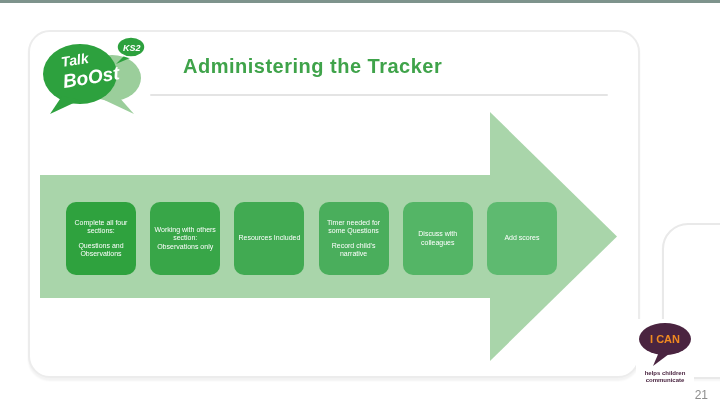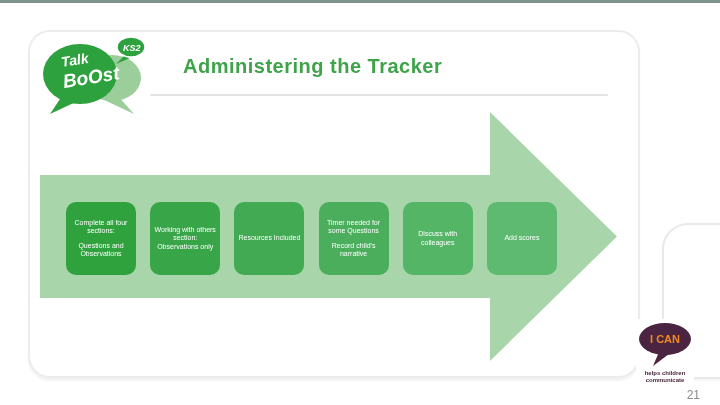--- a/index.html
+++ b/index.html
@@ -48,21 +48,21 @@
   }
   .step-line{
     color:#ffffff;font-size:7px;line-height:1.18;text-align:center;width:100%;
   }
   .step-line + .step-line{margin-top:6px;}
   .ican-box{
     position:absolute;left:636px;top:319px;width:58px;height:68px;
     background:#ffffff;display:flex;align-items:center;justify-content:center;
   }
   .page-number{
-    position:absolute;right:20px;bottom:3px;
+    position:absolute;right:12px;bottom:3px;
     font-size:12px;color:#8d8d8d;
   }
 </style>
 </head>
 <body>
 
 <div class="topbar" style="background-color: rgb(126, 147, 140);"></div>
 
 <div class="right-shape"></div>
 

